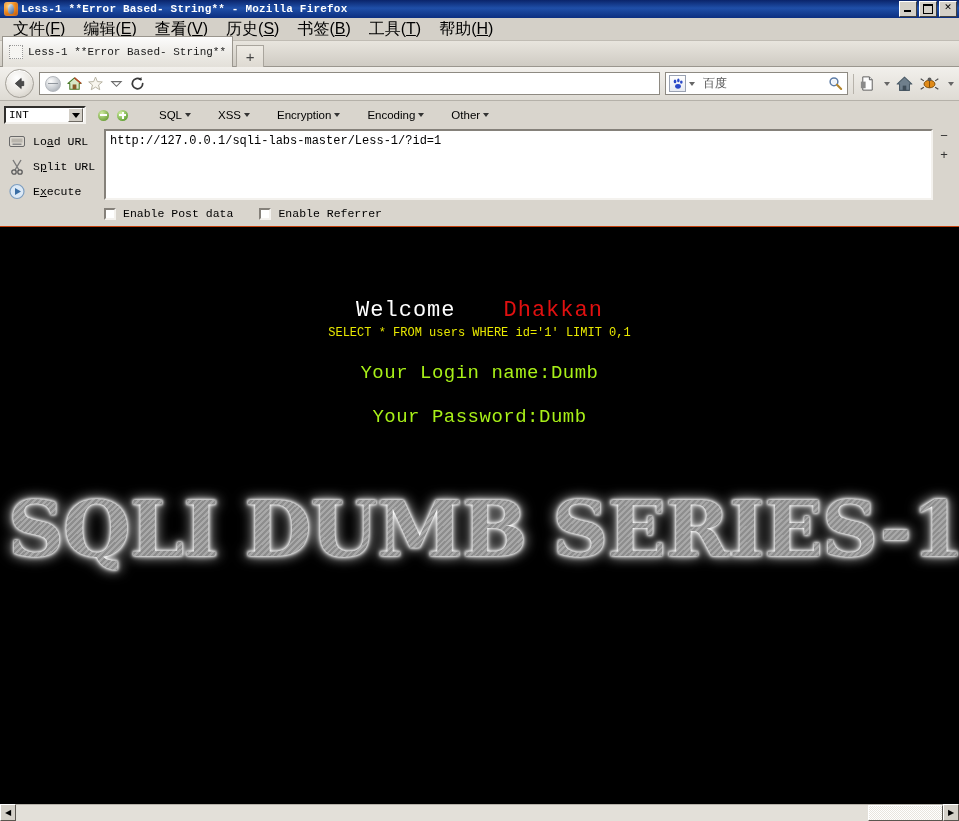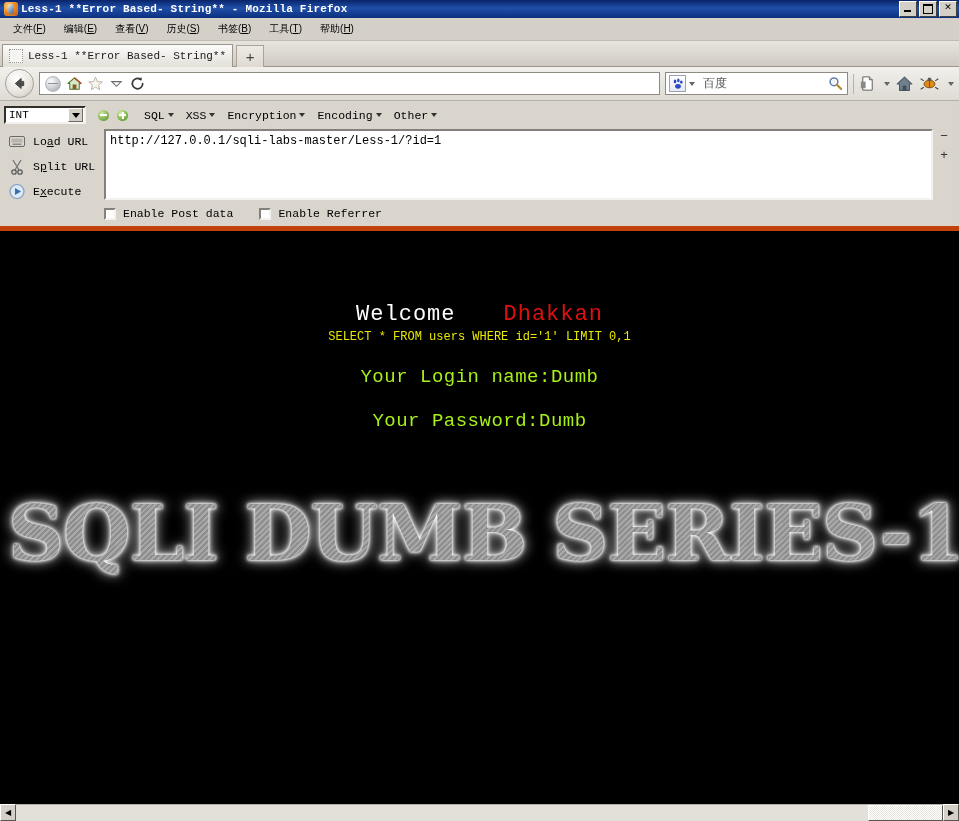--- a/index.html
+++ b/index.html
@@ -89,40 +89,40 @@
     height: 22px;
     background: #d4d0c8;
     border-bottom: 1px solid #c0bcb4;
     display: flex;
     align-items: center;
     padding-left: 4px;
     flex: 0 0 auto;
   }
   .menu-item {
     font-family: "Liberation Sans", sans-serif;
-    font-size: 10px;
+    font-size: 16px;
     color: #000;
     padding: 2px 9px;
     cursor: default;
     white-space: nowrap;
   }
   .menu-item .acc { text-decoration: underline; }
 
   
   .tabbar {
     height: 25px;
     background: linear-gradient(to bottom,#e8e5de 0%, #cfcbc3 100%);
     display: flex;
     align-items: flex-end;
     flex: 0 0 auto;
     border-bottom: 1px solid #9a968e;
     padding-left: 2px;
   }
   .tab {
-    height: 23px;
+    height: 31px;
     min-width: 230px;
     max-width: 250px;
     background: linear-gradient(to bottom,#fcfcfc 0%, #eceae5 60%, #e3e0d9 100%);
     border: 1px solid #9a968e;
     border-bottom: none;
     display: flex;
     align-items: center;
     padding: 0 6px;
     box-sizing: border-box;
     position: relative;
@@ -233,21 +233,21 @@
     flex: 1 1 auto;
     white-space: nowrap;
   }
   .caret { width:0;height:0;border-left:3px solid transparent;border-right:3px solid transparent;border-top:4px solid #666; margin-left:3px; flex:0 0 auto;}
   .tool-sep { width:1px; height:20px; background:#b7b3ab; }
 
   
   .hackbar {
     background: #d9d5cd;
     flex: 0 0 auto;
-    border-bottom: 5px solid #c2410c;
+    border-bottom: 1px solid #c2410c;
     padding-bottom: 2px;
   }
   .hb-row1 {
     height: 24px;
     display: flex;
     align-items: center;
     padding: 2px 4px 0 4px;
     gap: 0px;
   }
   .hb-select {
@@ -272,26 +272,27 @@
     display:flex;align-items:center;justify-content:center;
     box-sizing:border-box;
   }
   .hb-icons { display:flex; align-items:center; gap:8px; margin-left:12px; margin-right:10px;}
   .dot { width:11px;height:11px;border-radius:50%; position:relative;}
   .dot.minus { background: radial-gradient(circle at 35% 30%, #cfe9a0, #4f8a1a); }
   .dot.plus  { background: radial-gradient(circle at 35% 30%, #d6f0a6, #3e8a12); }
   .dot::before{content:"";position:absolute;left:2px;top:4.5px;width:7px;height:2px;background:#fff;}
   .dot.plus::after{content:"";position:absolute;left:4.5px;top:2px;width:2px;height:7px;background:#fff;}
   .hb-menu {
-    font-family: Liberation Mono, monospace;
+    font-family: Liberation Sans, sans-serif;
     font-size: 11.5px;
     color: #000;
     padding: 1px 6px;
     display:flex; align-items:center; gap:3px;
     white-space: nowrap;
+    margin-left: 15px;
   }
   .tri-d { width:0;height:0;border-left:3px solid transparent;border-right:3px solid transparent;border-top:4px solid #333;}
 
   .hb-body { display: flex; padding: 2px 4px 0 4px; gap:0; }
   .hb-left { width: 100px; flex: 0 0 auto; }
   .hb-btn {
     height: 25px;
     display: flex;
     align-items: center;
     gap: 7px;

